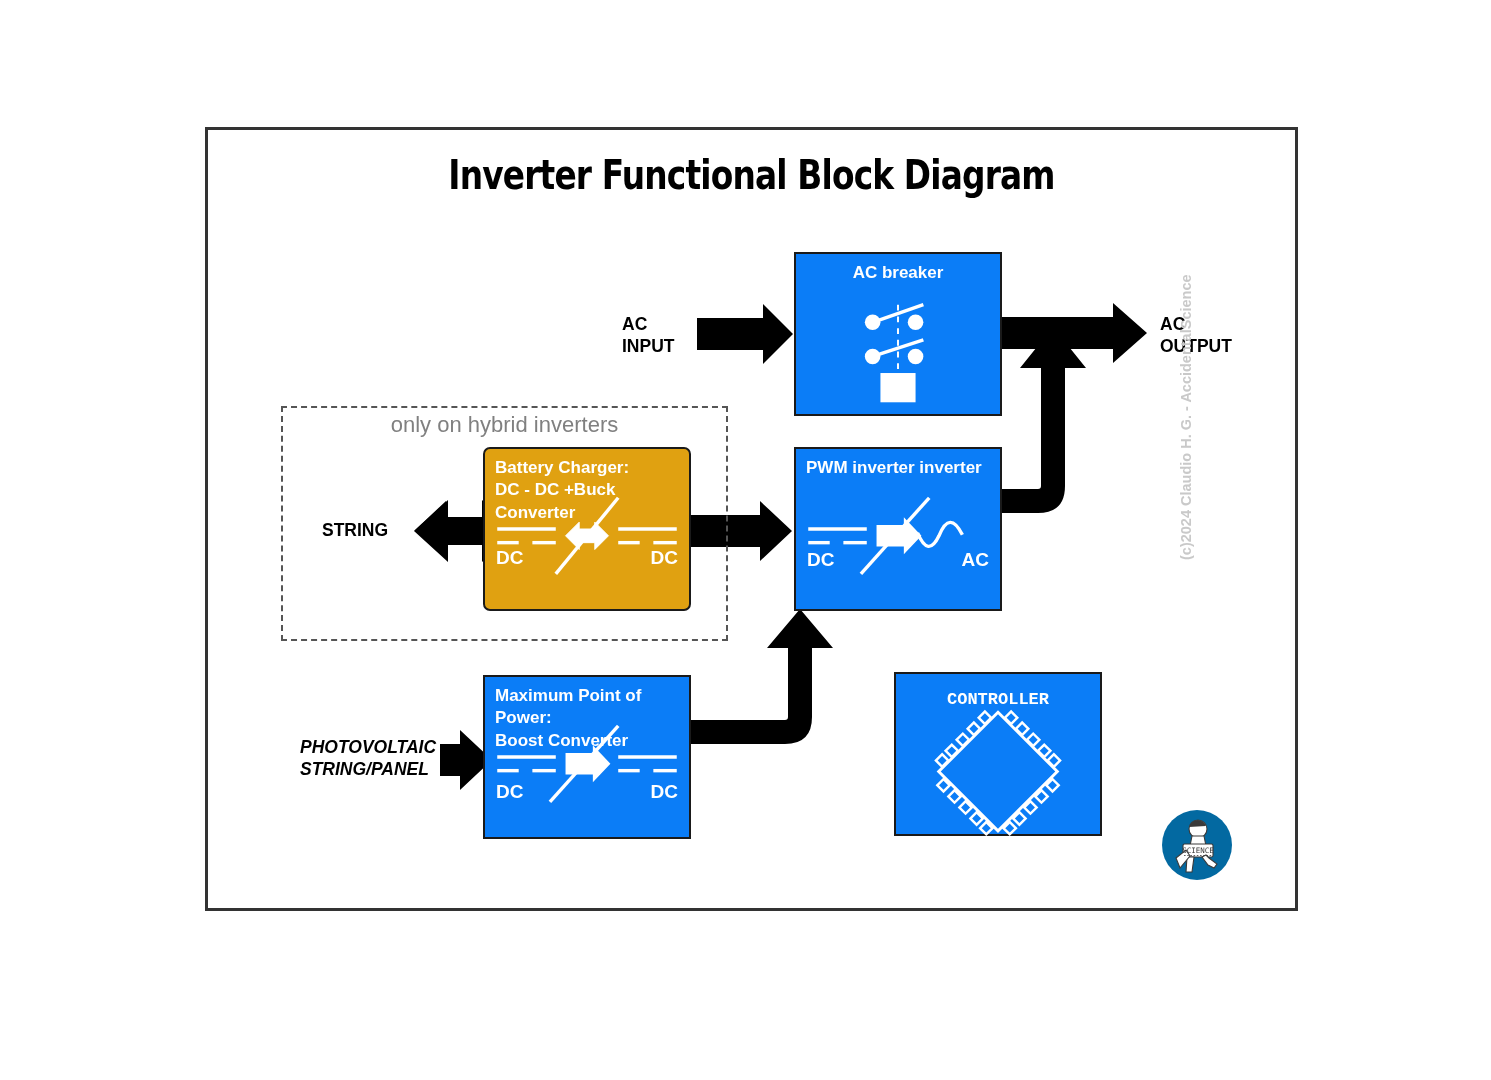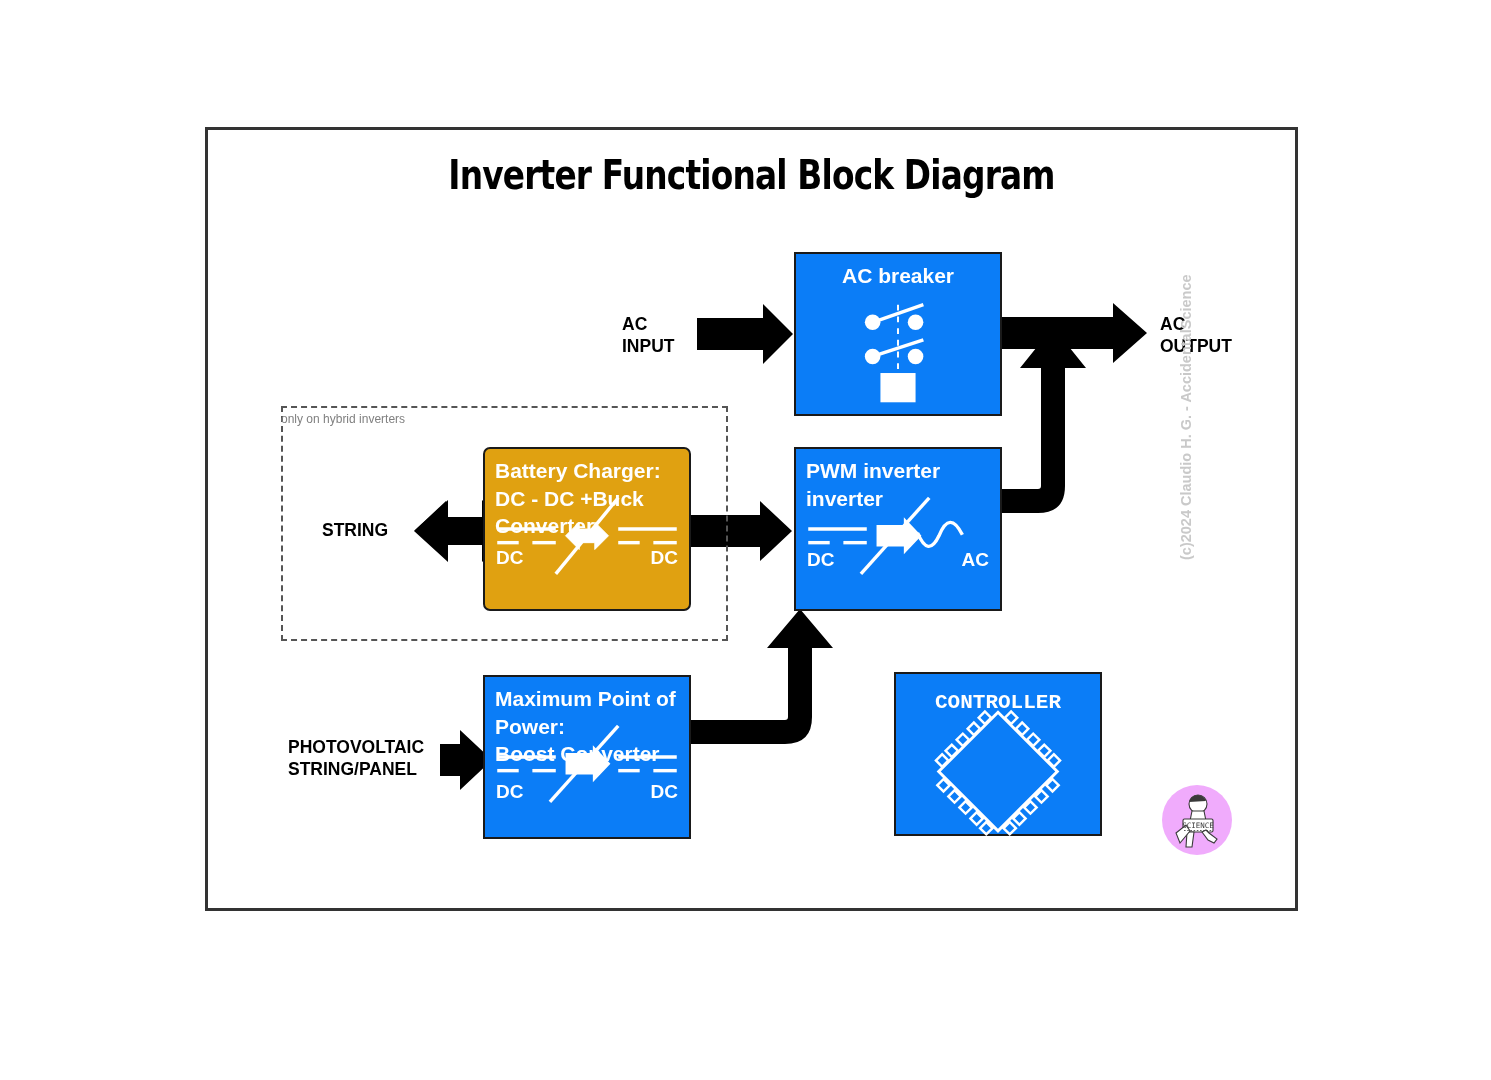--- a/index.html
+++ b/index.html
@@ -10,35 +10,35 @@
   .frame{position:absolute;left:205px;top:127px;width:1093px;height:784px;border:3px solid #333333;box-sizing:border-box;background:#ffffff;}
 
   .title{position:absolute;left:205px;top:152px;width:1093px;text-align:center;
     font-family:"DejaVu Sans",sans-serif;font-weight:bold;font-size:40px;letter-spacing:-1px;color:#000000;
     transform:scaleX(0.82);transform-origin:center top;white-space:nowrap;}
 
   .block{position:absolute;box-sizing:border-box;border:2px solid #1a1a1a;}
   .block.blue{background:#0b7df7;}
   .block.amber{background:#e0a111;border-radius:7px;}
 
-  .block-label{position:absolute;left:10px;top:8px;right:8px;color:#ffffff;font-weight:bold;font-size:21px;line-height:1.32;}
+  .block-label{position:absolute;left:10px;top:8px;right:8px;color:#ffffff;font-weight:bold;font-size:17px;line-height:1.32;}
   .block-label.center{left:0;right:0;text-align:center;}
 
   .sym{position:absolute;left:0;top:0;width:100%;height:100%;pointer-events:none;}
 
   .io-label{position:absolute;font-weight:bold;font-size:17.5px;color:#000000;line-height:1.28;white-space:pre-line;}
 
   .hybrid-box{position:absolute;left:281px;top:406px;width:447px;height:235px;border:2.5px dashed #555555;box-sizing:border-box;}
-  .hybrid-caption{position:absolute;left:281px;top:412px;width:447px;text-align:left;color:#808080;font-size:12px;font-weight:normal;}
+  .hybrid-caption{position:absolute;left:281px;top:412px;width:447px;text-align:center;color:#808080;font-size:22px;font-weight:normal;}
 
   .copyright{position:absolute;left:1178px;top:560px;width:250px;
     color:#c9c9c9;font-size:14.5px;font-weight:bold;white-space:nowrap;
     transform:rotate(-90deg);transform-origin:left top;}
 
-  .logo{position:absolute;left:1162px;top:785px;width:70px;height:70px;border-radius:50%;background:#f0abfc;}
+  .logo{position:absolute;left:1162px;top:810px;width:70px;height:70px;border-radius:50%;background:#0369a1;}
 
   svg{display:block;overflow:visible;}
 </style>
 </head>
 <body>
 
 <div id="canvas">
 
   <div class="frame"></div>
 
@@ -172,21 +172,21 @@
         </g>
       </g>
     </svg>
   </div>
 
   <div class="io-label" style="left:622px;top:313px;">AC
 INPUT</div>
   <div class="io-label" style="left:1160px;top:313px;">AC
 OUTPUT</div>
   <div class="io-label" style="left:322px;top:519px;">STRING</div>
-  <div class="io-label" style="left:288px;top:736px;">PHOTOVOLTAIC
+  <div class="io-label" style="left:300px;top:736px;font-style:italic;">PHOTOVOLTAIC
 STRING/PANEL</div>
 
   <div class="copyright">(c)2024 Claudio H. G. - AccidentalScience</div>
 
   <div class="logo">
     <svg class="sym" viewBox="0 0 70 70">
       <g fill="#ffffff" stroke="#3a3a3a" stroke-width="1.1">
         <circle cx="36" cy="19" r="9"></circle>
         <path d="M27,17 a9,9 0 0 1 9,-7 a9,9 0 0 1 8,6 z" fill="#3a3a3a" stroke="none"></path>
         <path d="M30,26 L42,26 L44,36 L28,36 Z"></path>

